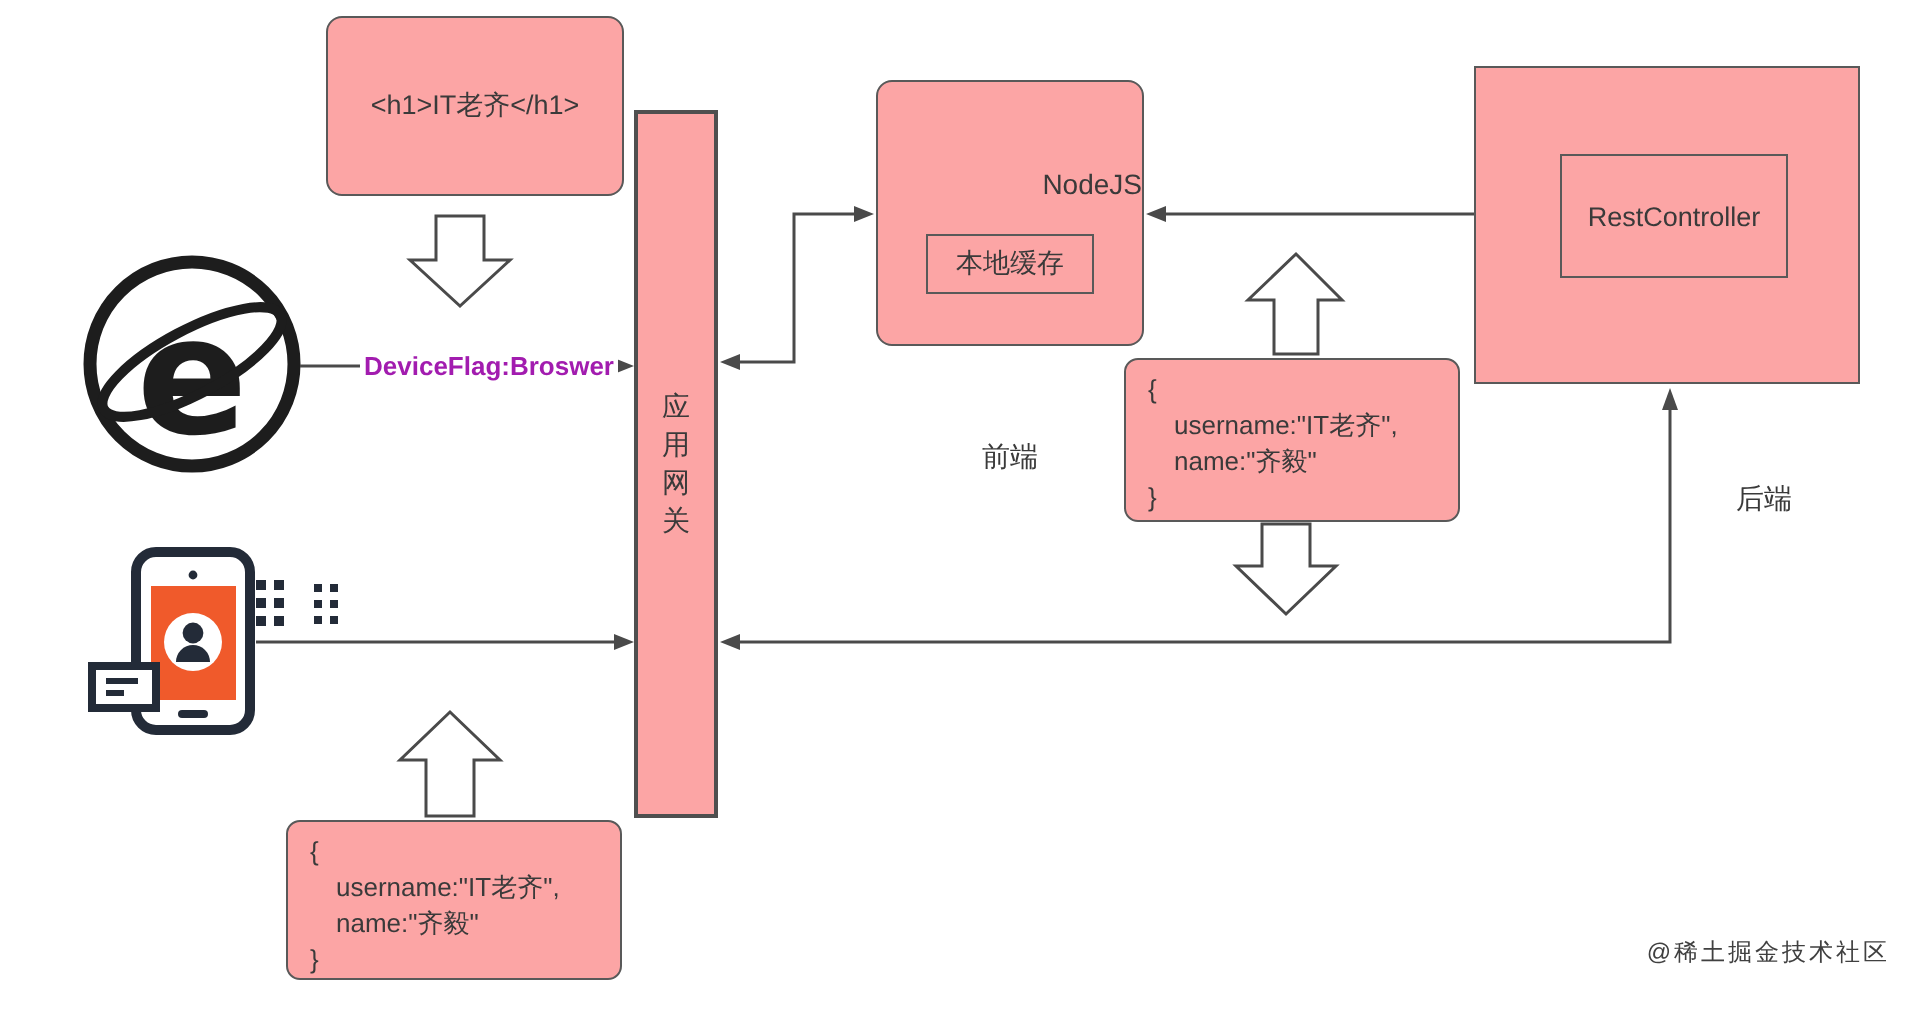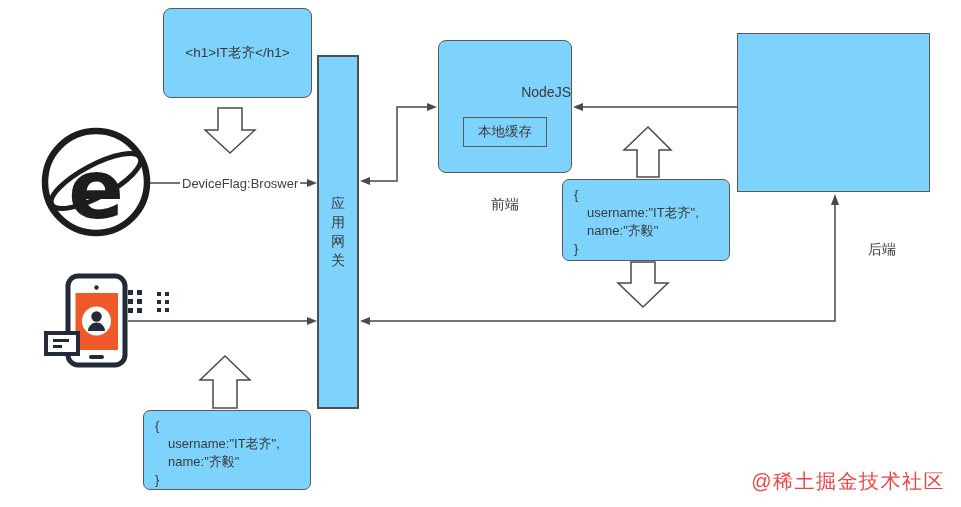--- a/index.html
+++ b/index.html
@@ -1,42 +1,42 @@
 <!DOCTYPE html>
 <html><head>
 <meta charset="utf-8">
 <style>
   html,body{margin:0;padding:0;background:#ffffff;}
   #canvas{
     position:relative;width:961px;height:507px;background:#ffffff;
     font-family:"Liberation Sans","DejaVu Sans",sans-serif;color:#3a3a3a;overflow:hidden;
   }
   #wires{position:absolute;left:0;top:0;width:961px;height:507px;}
-  .box{position:absolute;background:#7dd3fc;border:1.5px solid #595959;box-sizing:border-box;}
+  .box{position:absolute;background:#fca5a5;border:1.5px solid #595959;box-sizing:border-box;}
   .rounded{border-radius:8px;}
   .center{display:flex;align-items:center;justify-content:center;text-align:center;}
   .snippet{font-size:13.5px;line-height:20px;}
   .gateway{
     border-width:2px;border-color:#4f4f4f;
     display:flex;flex-direction:column;align-items:center;justify-content:center;
     font-size:14px;line-height:19px;letter-spacing:0;
   }
   .node-title{position:absolute;width:100%;text-align:right;font-size:14px;}
   .cache-box{font-size:13.5px;}
   .rest-box{font-size:13.5px;}
   .json-box{border-radius:7px;font-size:13px;line-height:18px;padding:6px 0 0 0;}
   .json-box .brace{padding-left:11px;}
   .json-box .field{padding-left:24px;}
   .line-label{
-    position:absolute;background:#ffffff;font-size:13px;color:#404040;
-    padding:0 2px;white-space:nowrap;transform:translate(0,-50%);
+    position:absolute;background:#ffffff;font-size:13px;color:#a21caf;
+    padding:0 2px;white-space:nowrap;transform:translate(0,-50%);font-weight:bold;
   }
   .zone-label{position:absolute;font-size:14px;color:#3a3a3a;white-space:nowrap;}
   .watermark{
-    position:absolute;right:16px;top:468px;font-size:20px;color:#ef4444;
+    position:absolute;right:16px;top:468px;font-size:12px;color:#404040;
     letter-spacing:1.5px;
   }
 </style>
 </head>
 <body>
 
 <div id="canvas">
 
   <svg id="wires" viewBox="0 0 961 507" xmlns="http://www.w3.org/2000/svg">
 
@@ -123,35 +123,38 @@
   </div>
 
   <div class="box rounded" style="left:438px;top:40px;width:134px;height:133px;">
     <div class="node-title" style="top:43px;">NodeJS</div>
   </div>
   <div class="box center cache-box" style="left:463px;top:117px;width:84px;height:30px;">
     <span>本地缓存</span>
   </div>
 
   <div class="box" style="left:737px;top:33px;width:193px;height:159px;"></div>
+  <div class="box center rest-box" style="left:780px;top:77px;width:114px;height:62px;">
+    <span>RestController</span>
+  </div>
 
   <div class="box json-box" style="left:562px;top:179px;width:168px;height:82px;">
     <div class="brace">{</div>
     <div class="field">username:"IT老齐",</div>
     <div class="field">name:"齐毅"</div>
     <div class="brace">}</div>
   </div>
 
   <div class="box json-box" style="left:143px;top:410px;width:168px;height:80px;">
     <div class="brace">{</div>
     <div class="field">username:"IT老齐",</div>
     <div class="field">name:"齐毅"</div>
     <div class="brace">}</div>
   </div>
 
   <div class="line-label" style="left:180px;top:183px;">DeviceFlag:Broswer</div>
 
-  <div class="zone-label" style="left:491px;top:196px;">前端</div>
+  <div class="zone-label" style="left:491px;top:220px;">前端</div>
   <div class="zone-label" style="left:868px;top:214px;margin-top:27px;">后端</div>
 
   <div class="watermark">@稀土掘金技术社区</div>
 
 </div>
 
 </body></html>

